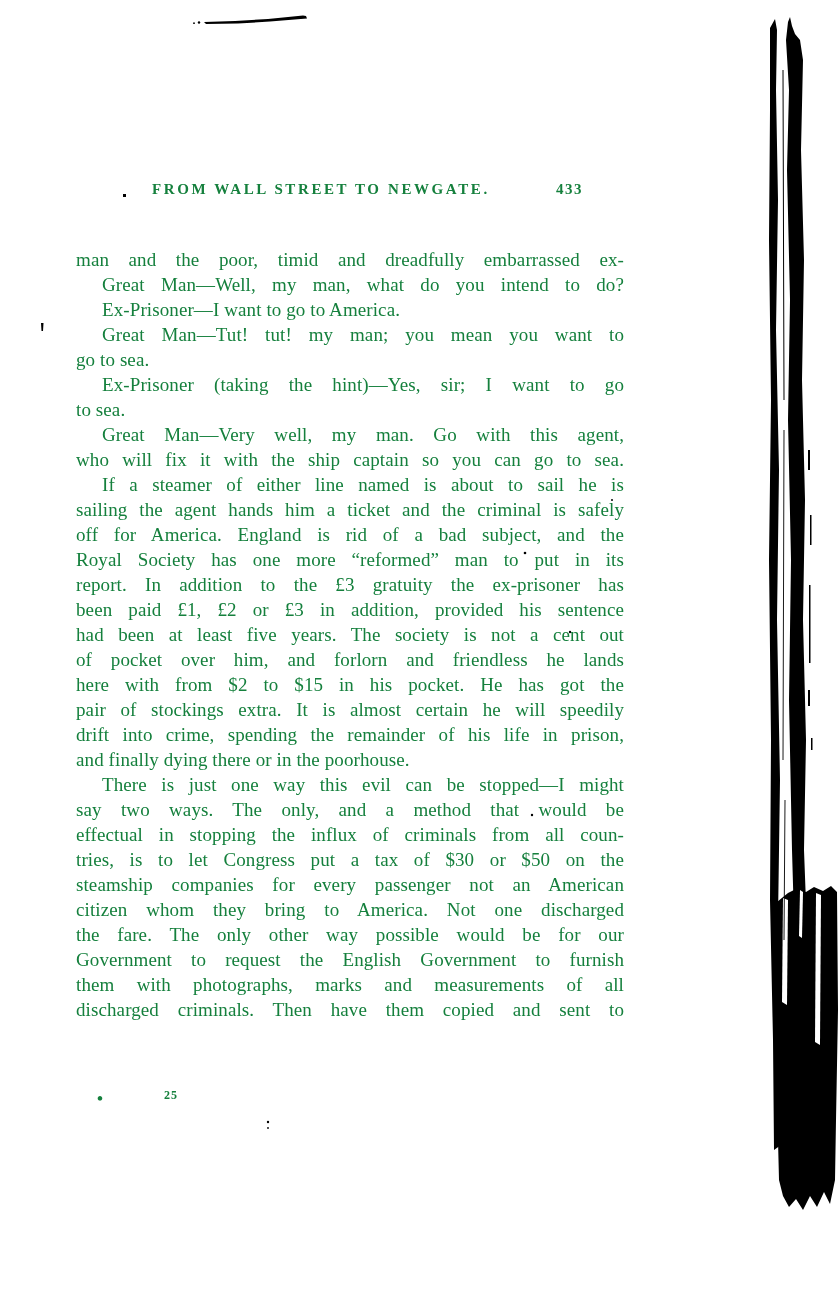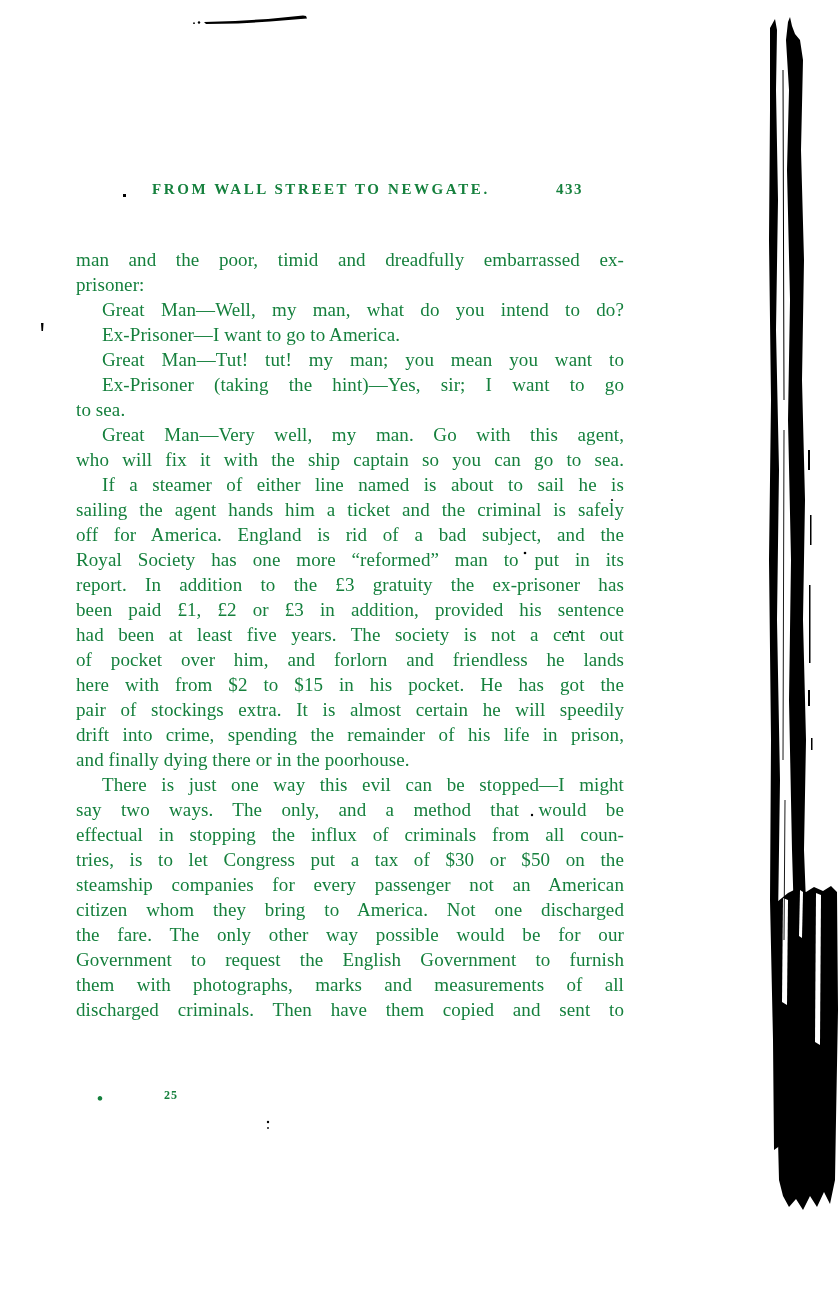--- a/index.html
+++ b/index.html
@@ -77,24 +77,24 @@
 </head>
 <body>
 
 <div class="page">
 
   <div class="header-title">FROM WALL STREET TO NEWGATE.</div>
   <div class="page-number">433</div>
 
   <div class="body-text">
     <div class="line">man and the poor, timid and dreadfully embarrassed ex-</div>
-    <div class="line end">prisoner:</div>
     <div class="line indent">Great Man—Well, my man, what do you intend to do?</div>
     <div class="line indent end">Ex-Prisoner—I want to go to America.</div>
     <div class="line indent">Great Man—Tut! tut! my man; you mean you want to</div>
+    <div class="line end">go to sea.</div>
     <div class="line indent">Ex-Prisoner (taking the hint)—Yes, sir; I want to go</div>
     <div class="line end">to sea.</div>
     <div class="line indent">Great Man—Very well, my man. Go with this agent,</div>
     <div class="line">who will fix it with the ship captain so you can go to sea.</div>
     <div class="line indent">If a steamer of either line named is about to sail he is</div>
     <div class="line">sailing the agent hands him a ticket and the criminal is safely</div>
     <div class="line">off for America. England is rid of a bad subject, and the</div>
     <div class="line">Royal Society has one more “reformed” man to put in its</div>
     <div class="line">report. In addition to the £3 gratuity the ex-prisoner has</div>
     <div class="line">been paid £1, £2 or £3 in addition, provided his sentence</div>

